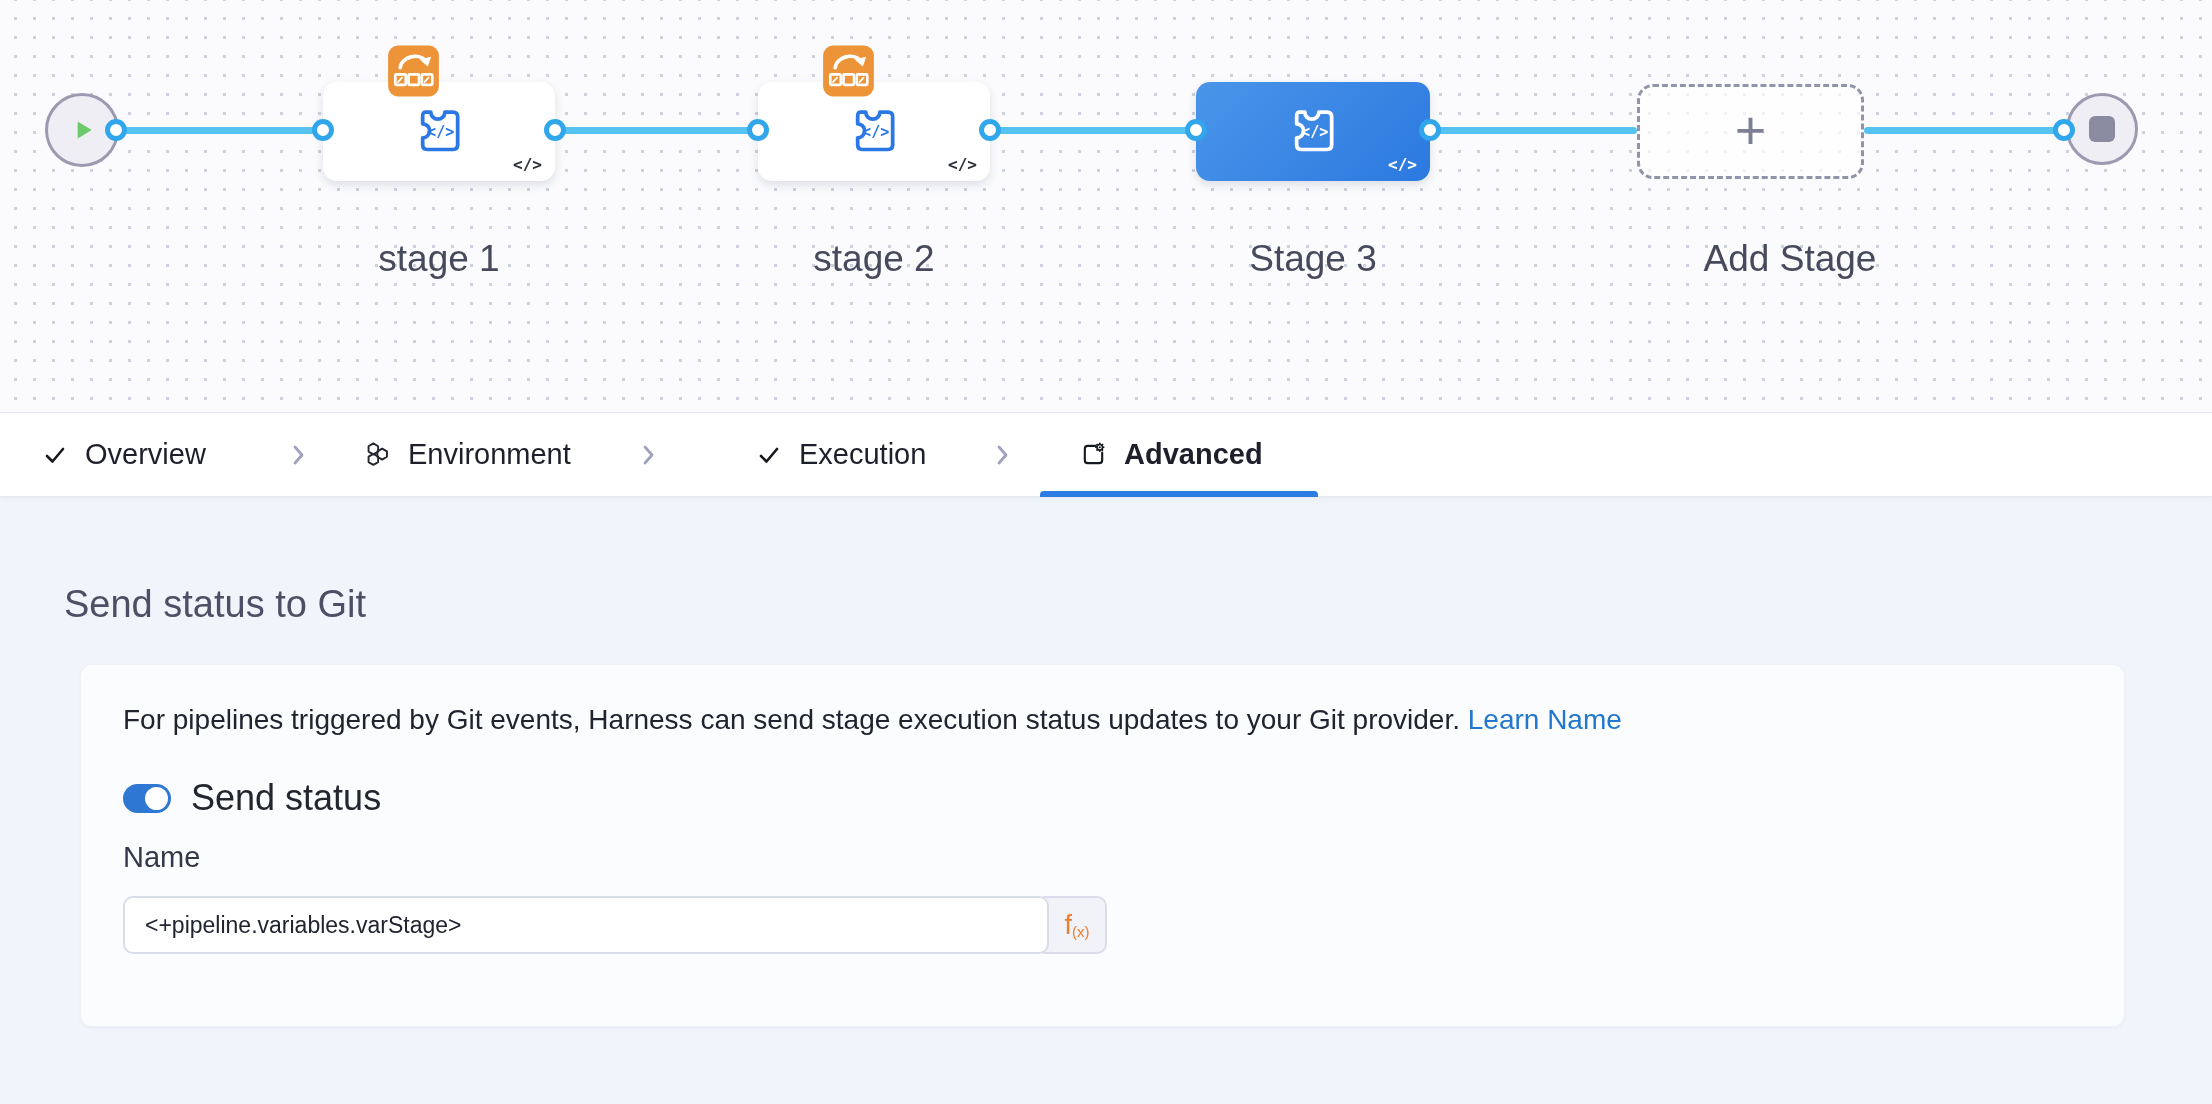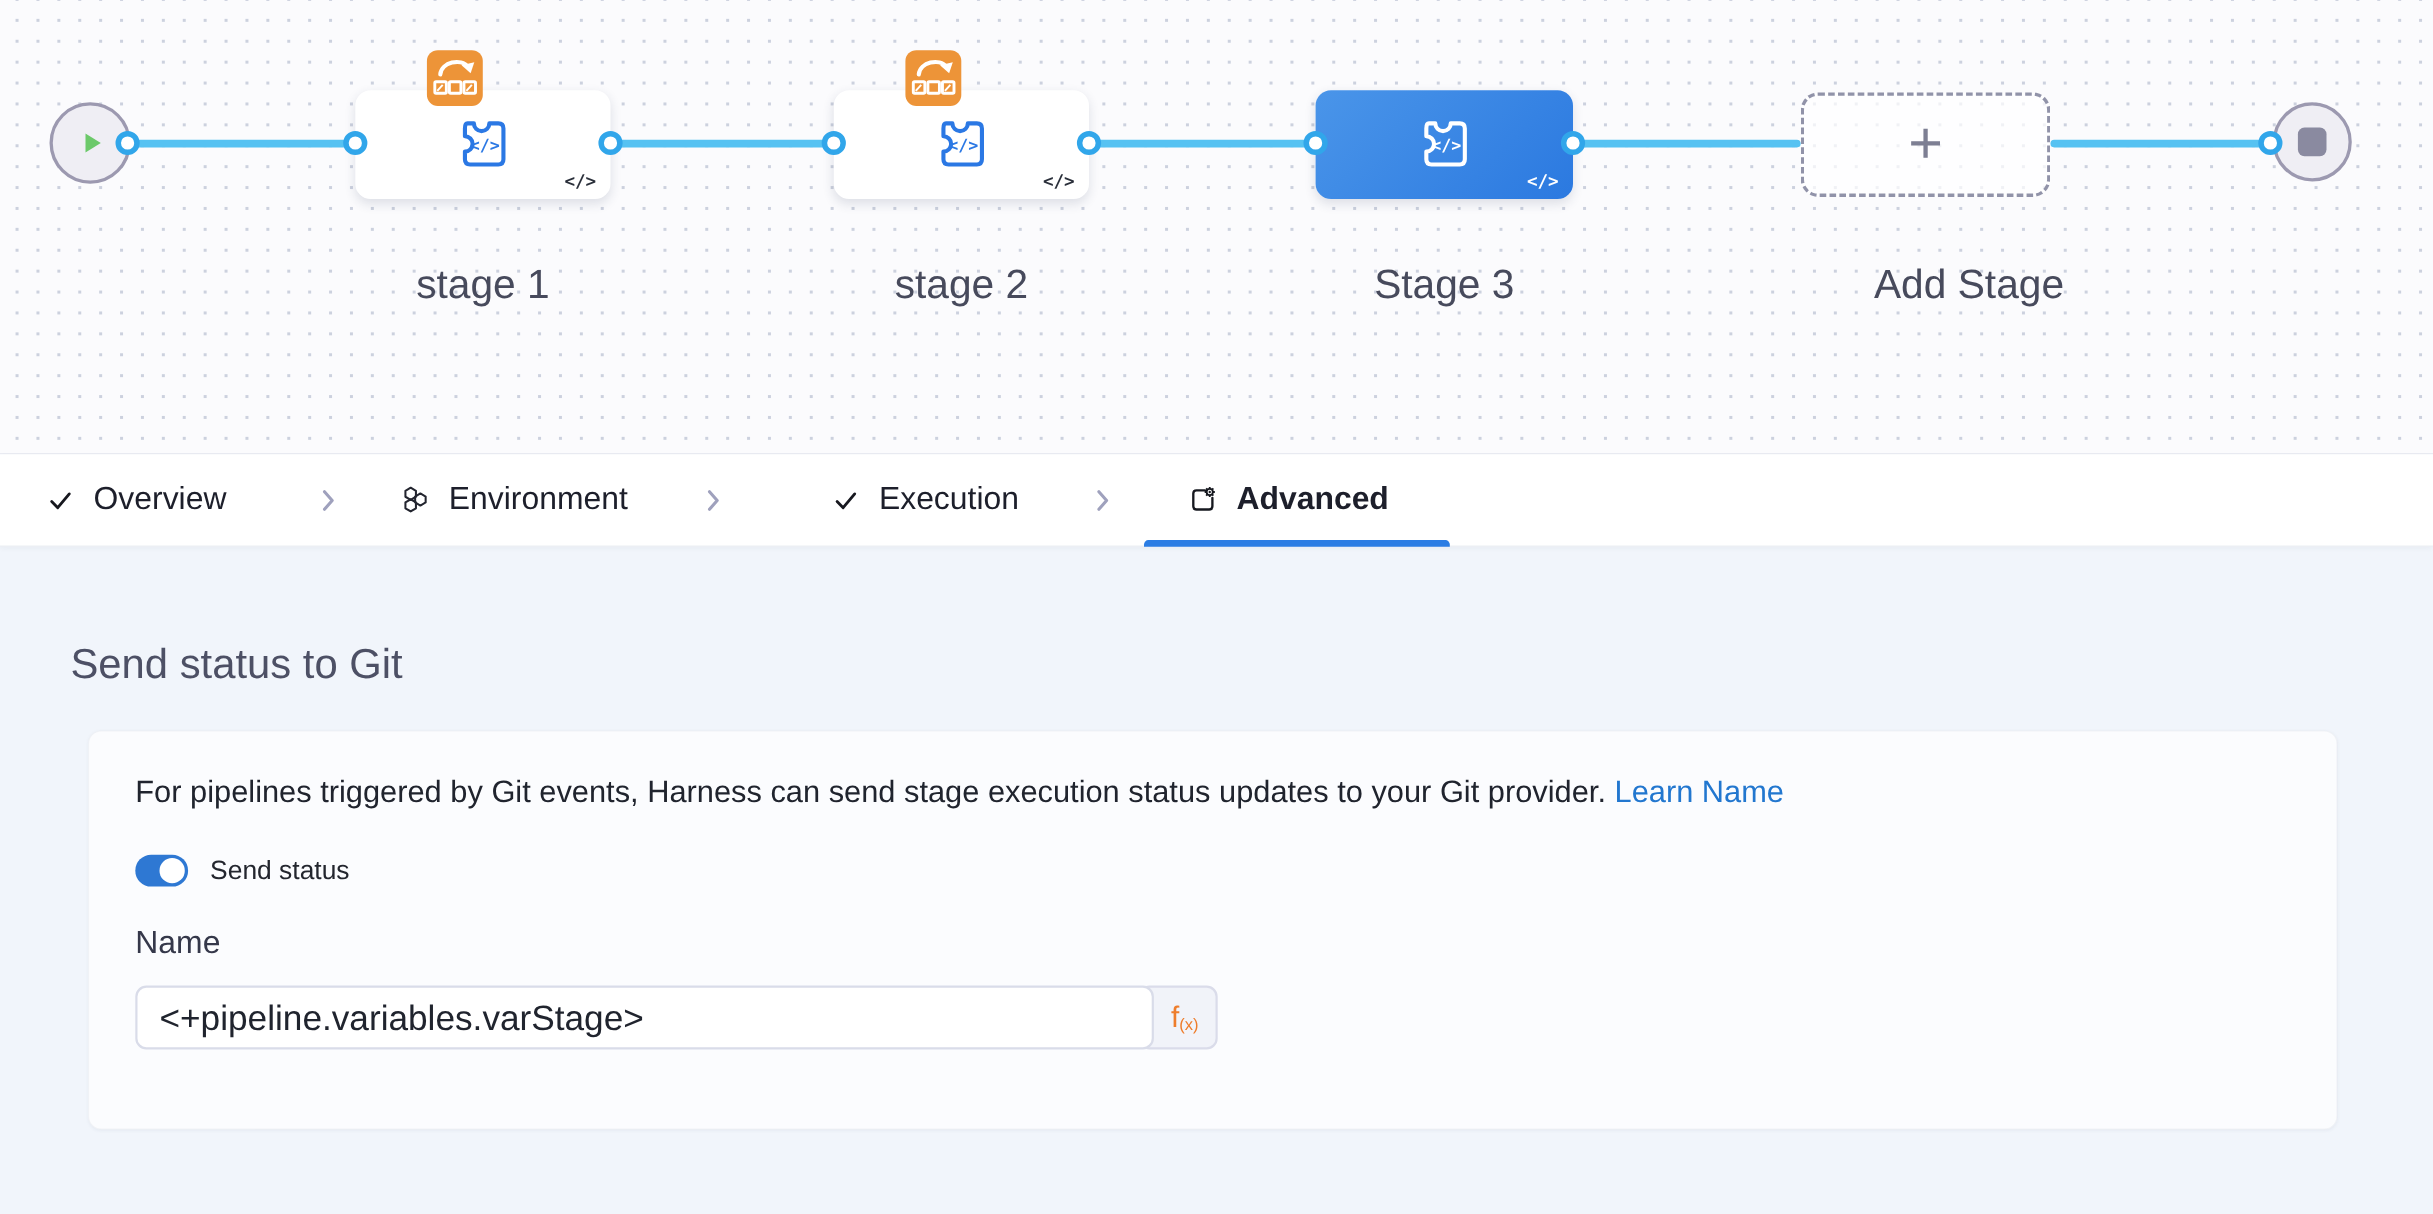--- a/index.html
+++ b/index.html
@@ -55,25 +55,25 @@
   
   .panel { position:absolute; left:0; top:497px; width:2212px; height:607px; background:#f1f5fb; }
   .panel-heading { position:absolute; left:64px; top:86px; font-size:38px; font-weight:400; color:#4d5065; }
   .card { position:absolute; left:80px; top:167px; width:2045px; height:363px; border-radius:12px;
     background:#fbfcfe; border:1px solid rgba(30,50,90,.05); box-shadow:0 1px 3px rgba(30,50,90,.05); }
   .desc { position:absolute; left:42px; top:33px; font-size:28px; color:#20242e; line-height:44px; }
   .learn-more { color:#2277cf; cursor:pointer; }
   .toggle-row { position:absolute; left:42px; top:112px; display:flex; align-items:center; gap:20px; }
   .toggle { position:relative; width:48px; height:29px; border-radius:15px; background:#2e78d3; cursor:pointer; }
   .toggle-knob { position:absolute; right:3px; top:3px; width:23px; height:23px; border-radius:50%; background:#fff; }
-  .toggle-label { font-size:24px; color:#23262e; }
+  .toggle-label { font-size:36px; color:#23262e; }
   .name-label { position:absolute; left:42px; top:176px; font-size:29px; font-weight:500; color:#35384a; }
   .input-row { position:absolute; left:42px; top:231px; display:flex; align-items:center; }
   .name-input { width:926px; height:58px; border:2px solid #d9dce9; border-radius:10px; background:#fff;
-    font-family:"Liberation Sans","DejaVu Sans",sans-serif; font-size:32px; color:#20242e;
+    font-family:"Liberation Sans","DejaVu Sans",sans-serif; font-size:23px; color:#20242e;
     padding:0 20px; outline:none; position:relative; z-index:2; }
   .fx-btn { width:72px; height:58px; margin-left:-14px; border:2px solid #dadcea; border-radius:10px;
     background:#f1f3f9; display:flex; align-items:center; justify-content:center; padding-left:12px;
     color:#ee7d2c; cursor:pointer; z-index:1; }
   .fx-f { font-size:27px; } .fx-sub { font-size:15px; margin-top:12px; }
 </style>
 </head>
 <body>
 
 <div class="screen">

